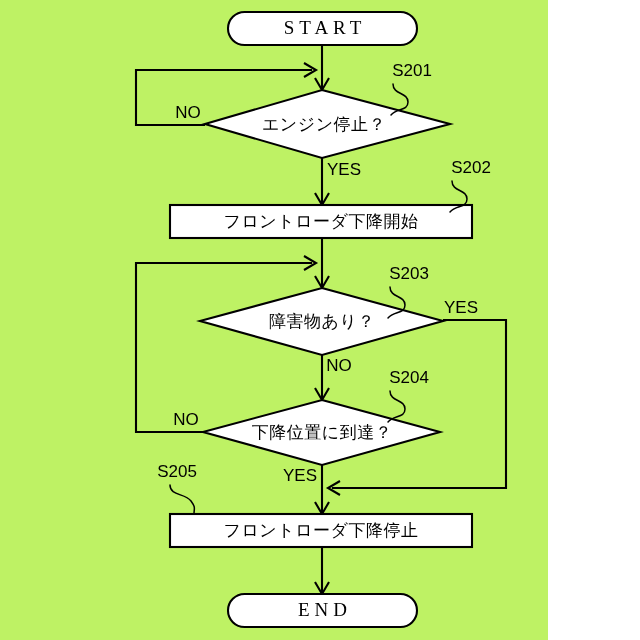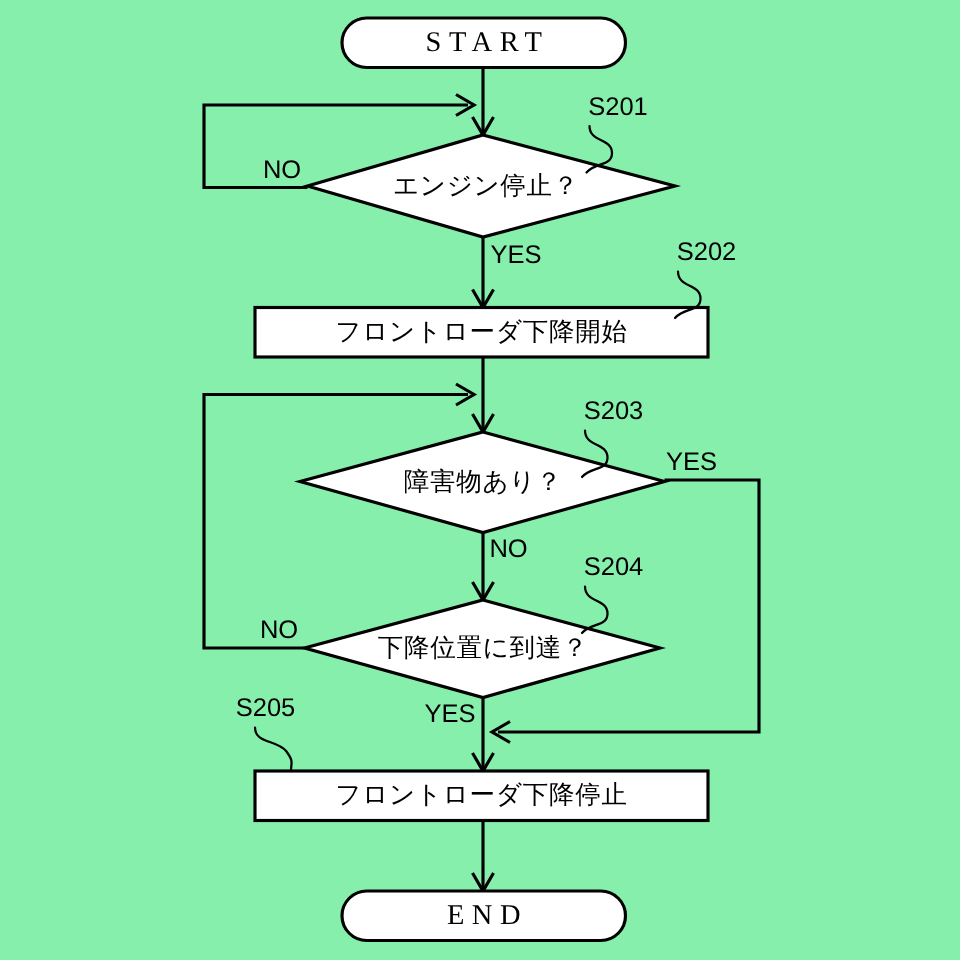--- a/index.html
+++ b/index.html
@@ -2,23 +2,23 @@
 <html><head>
 <meta charset="utf-8">
 <style>
   html, body {
     margin: 0;
     padding: 0;
     background: #ffffff;
   }
   #page {
     position: relative;
-    width: 640px;
+    width: 548px;
     height: 640px;
-    background: #86efac;
+    background: #bef264;
     overflow: hidden;
     font-family: "Liberation Serif", "DejaVu Serif", serif;
   }
   #flow-svg {
     position: absolute;
     left: 0;
     top: 0;
     width: 640px;
     height: 640px;
     display: block;

